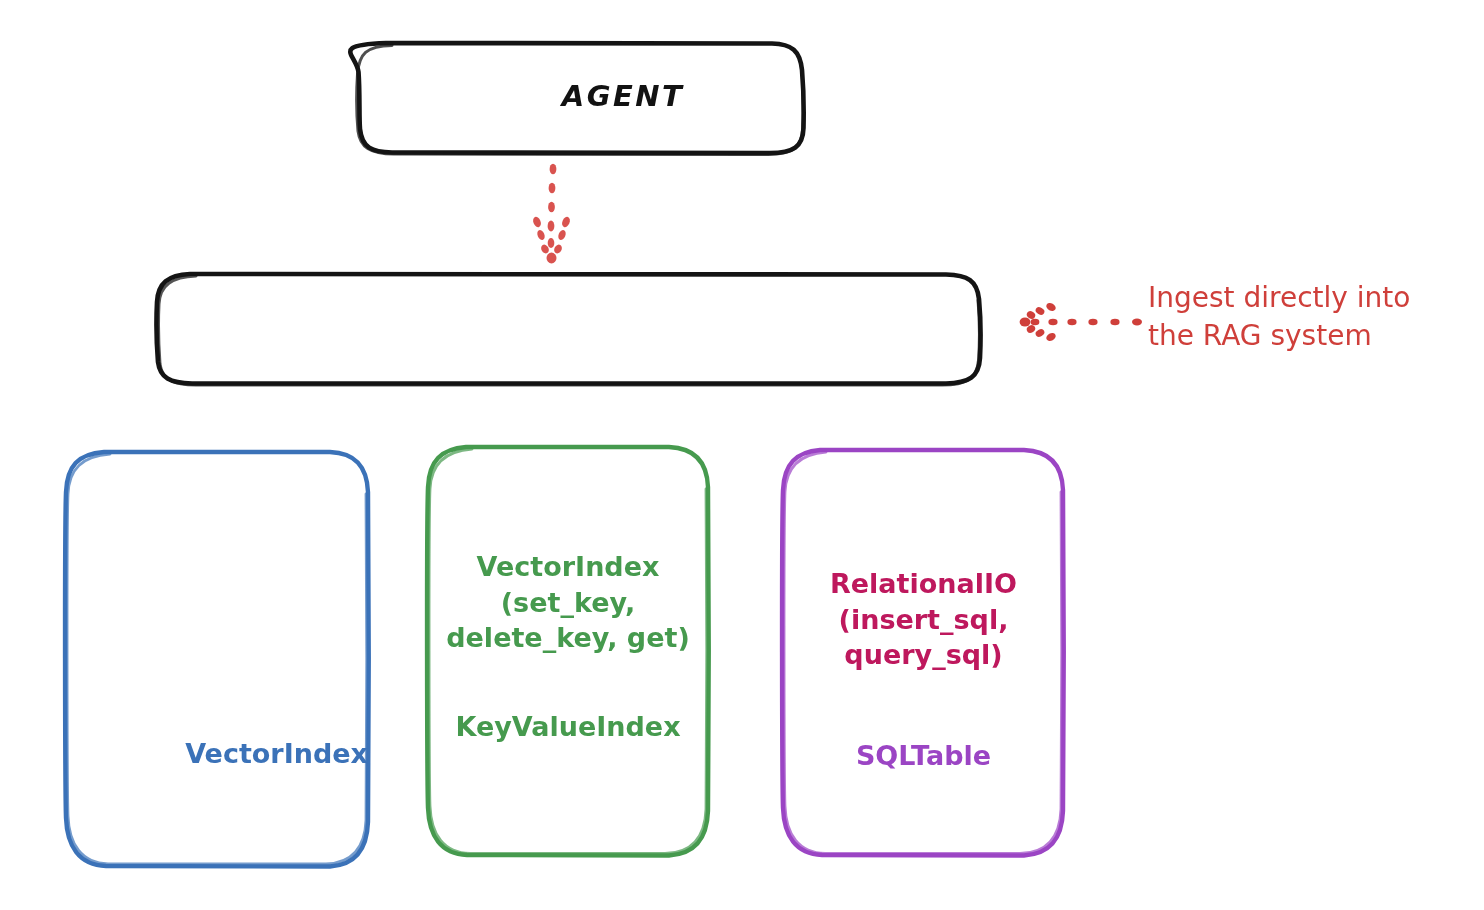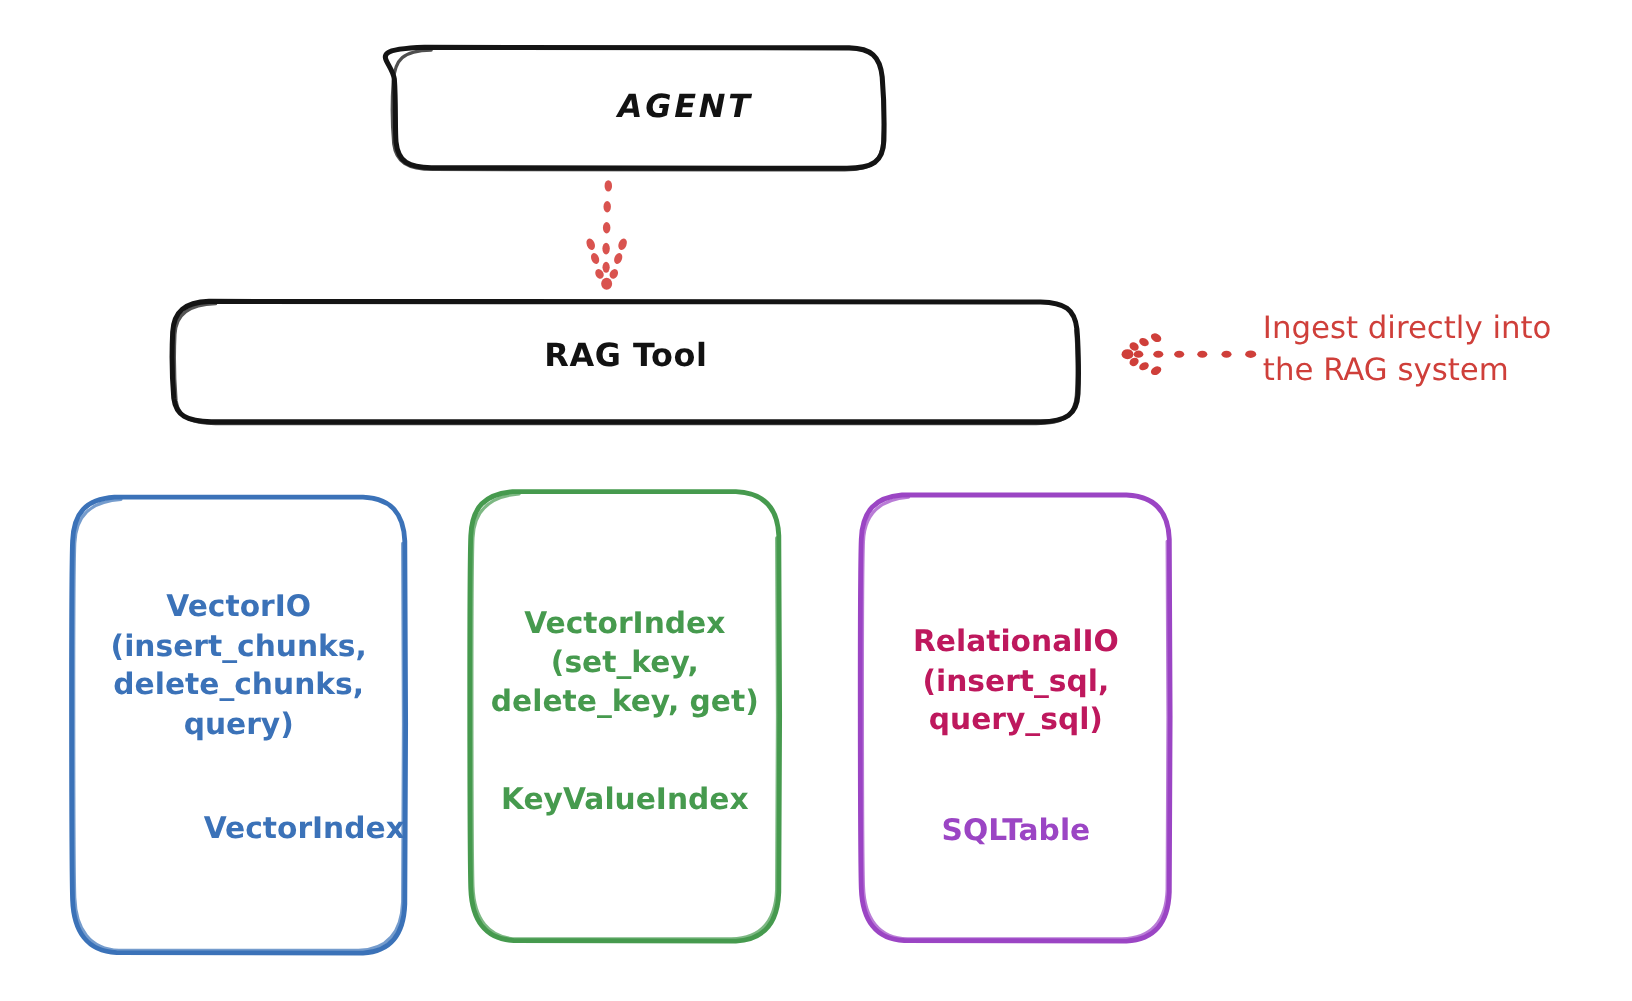--- a/index.html
+++ b/index.html
@@ -226,26 +226,21 @@
            C 783.5 528, 784 778, 785 806
            C 786 835, 799 853, 825 853.5
            L 1020 853.5
            C 1047 853, 1060 837, 1061 809
            C 1062 777, 1062 519, 1061 492"></path>
     </g>
   </svg>
 
   <div class="node-label" id="agent-label">AGENT</div>
 
-  <div class="node-label" id="ragtool-label">RAG Tool</div>
-
-  <div class="node-label store-api" id="vector-api">VectorIO
-(insert_chunks,
-delete_chunks,
-query)</div>
+
   <div class="node-label store-index" id="vector-index">VectorIndex</div>
 
   <div class="node-label store-api" id="kv-api">VectorIndex
 (set_key,
 delete_key, get)</div>
   <div class="node-label store-index" id="kv-index">KeyValueIndex</div>
 
   <div class="node-label store-api" id="rel-api">RelationalIO
 (insert_sql,
 query_sql)</div>

